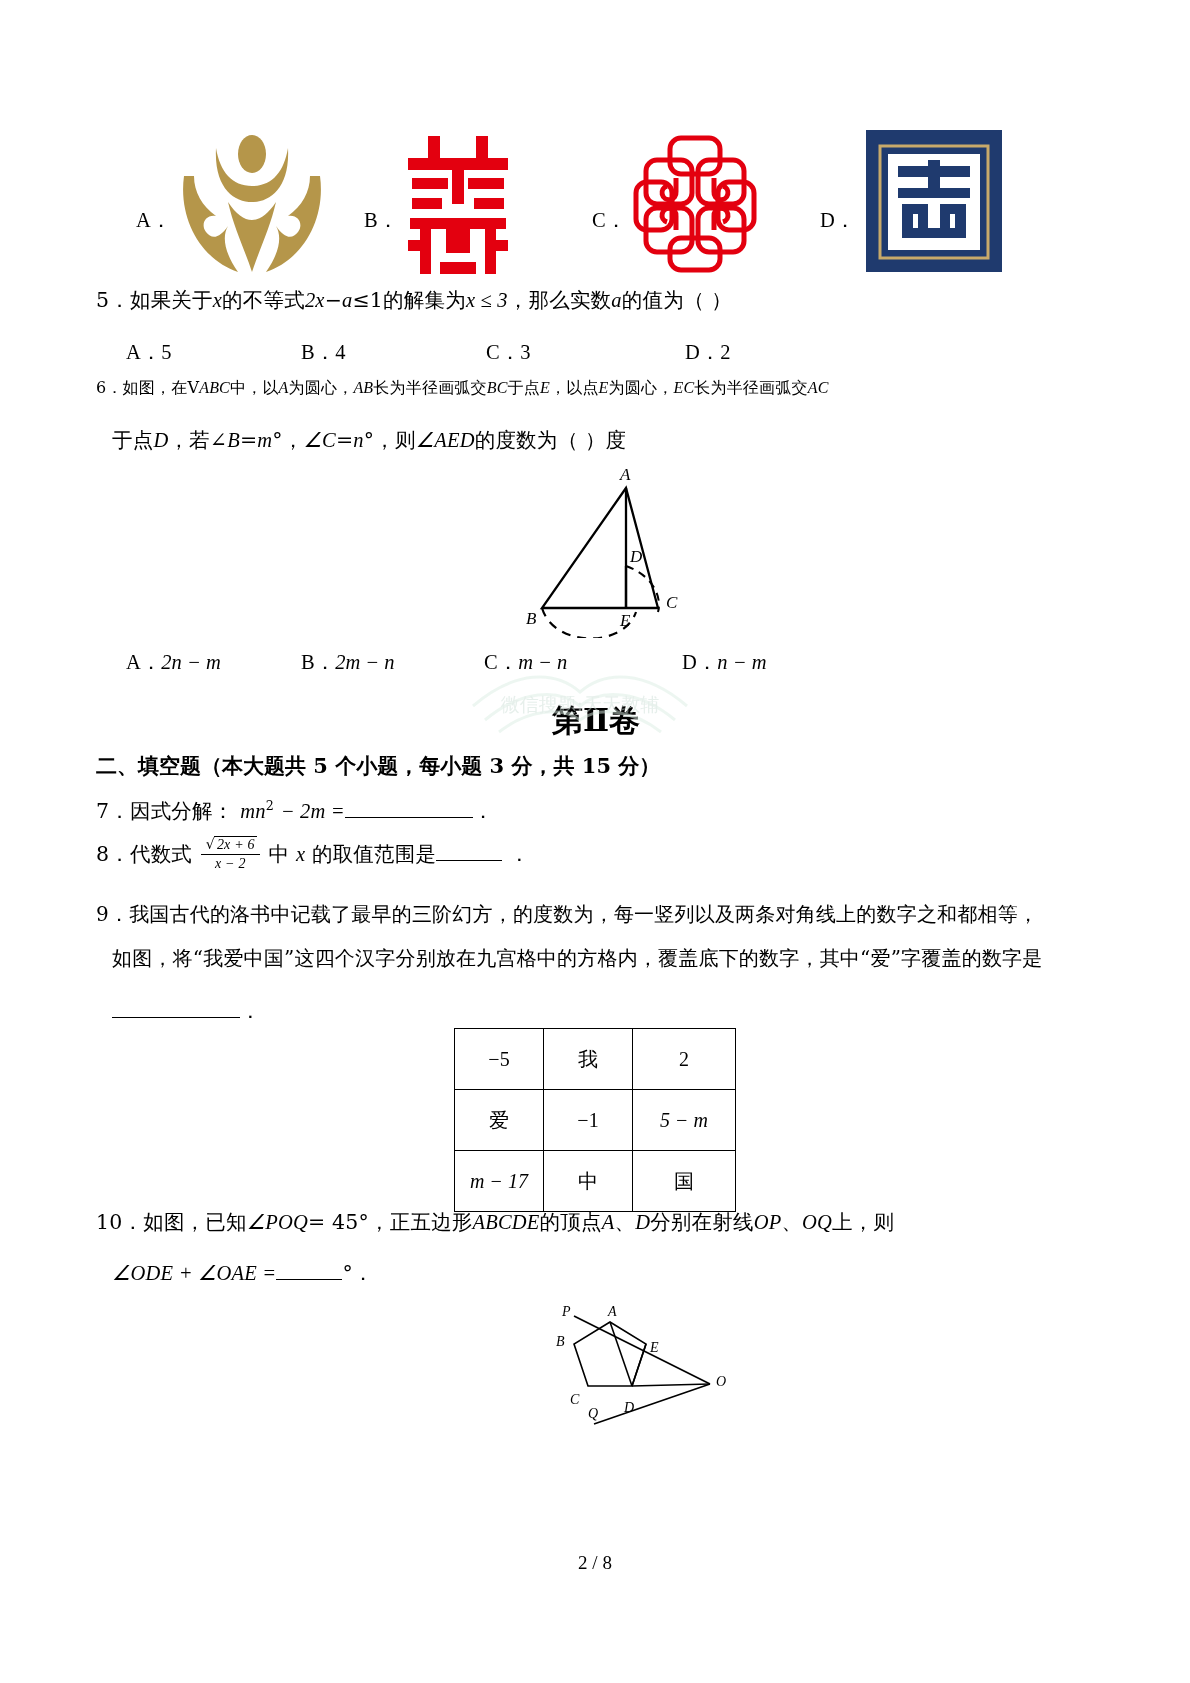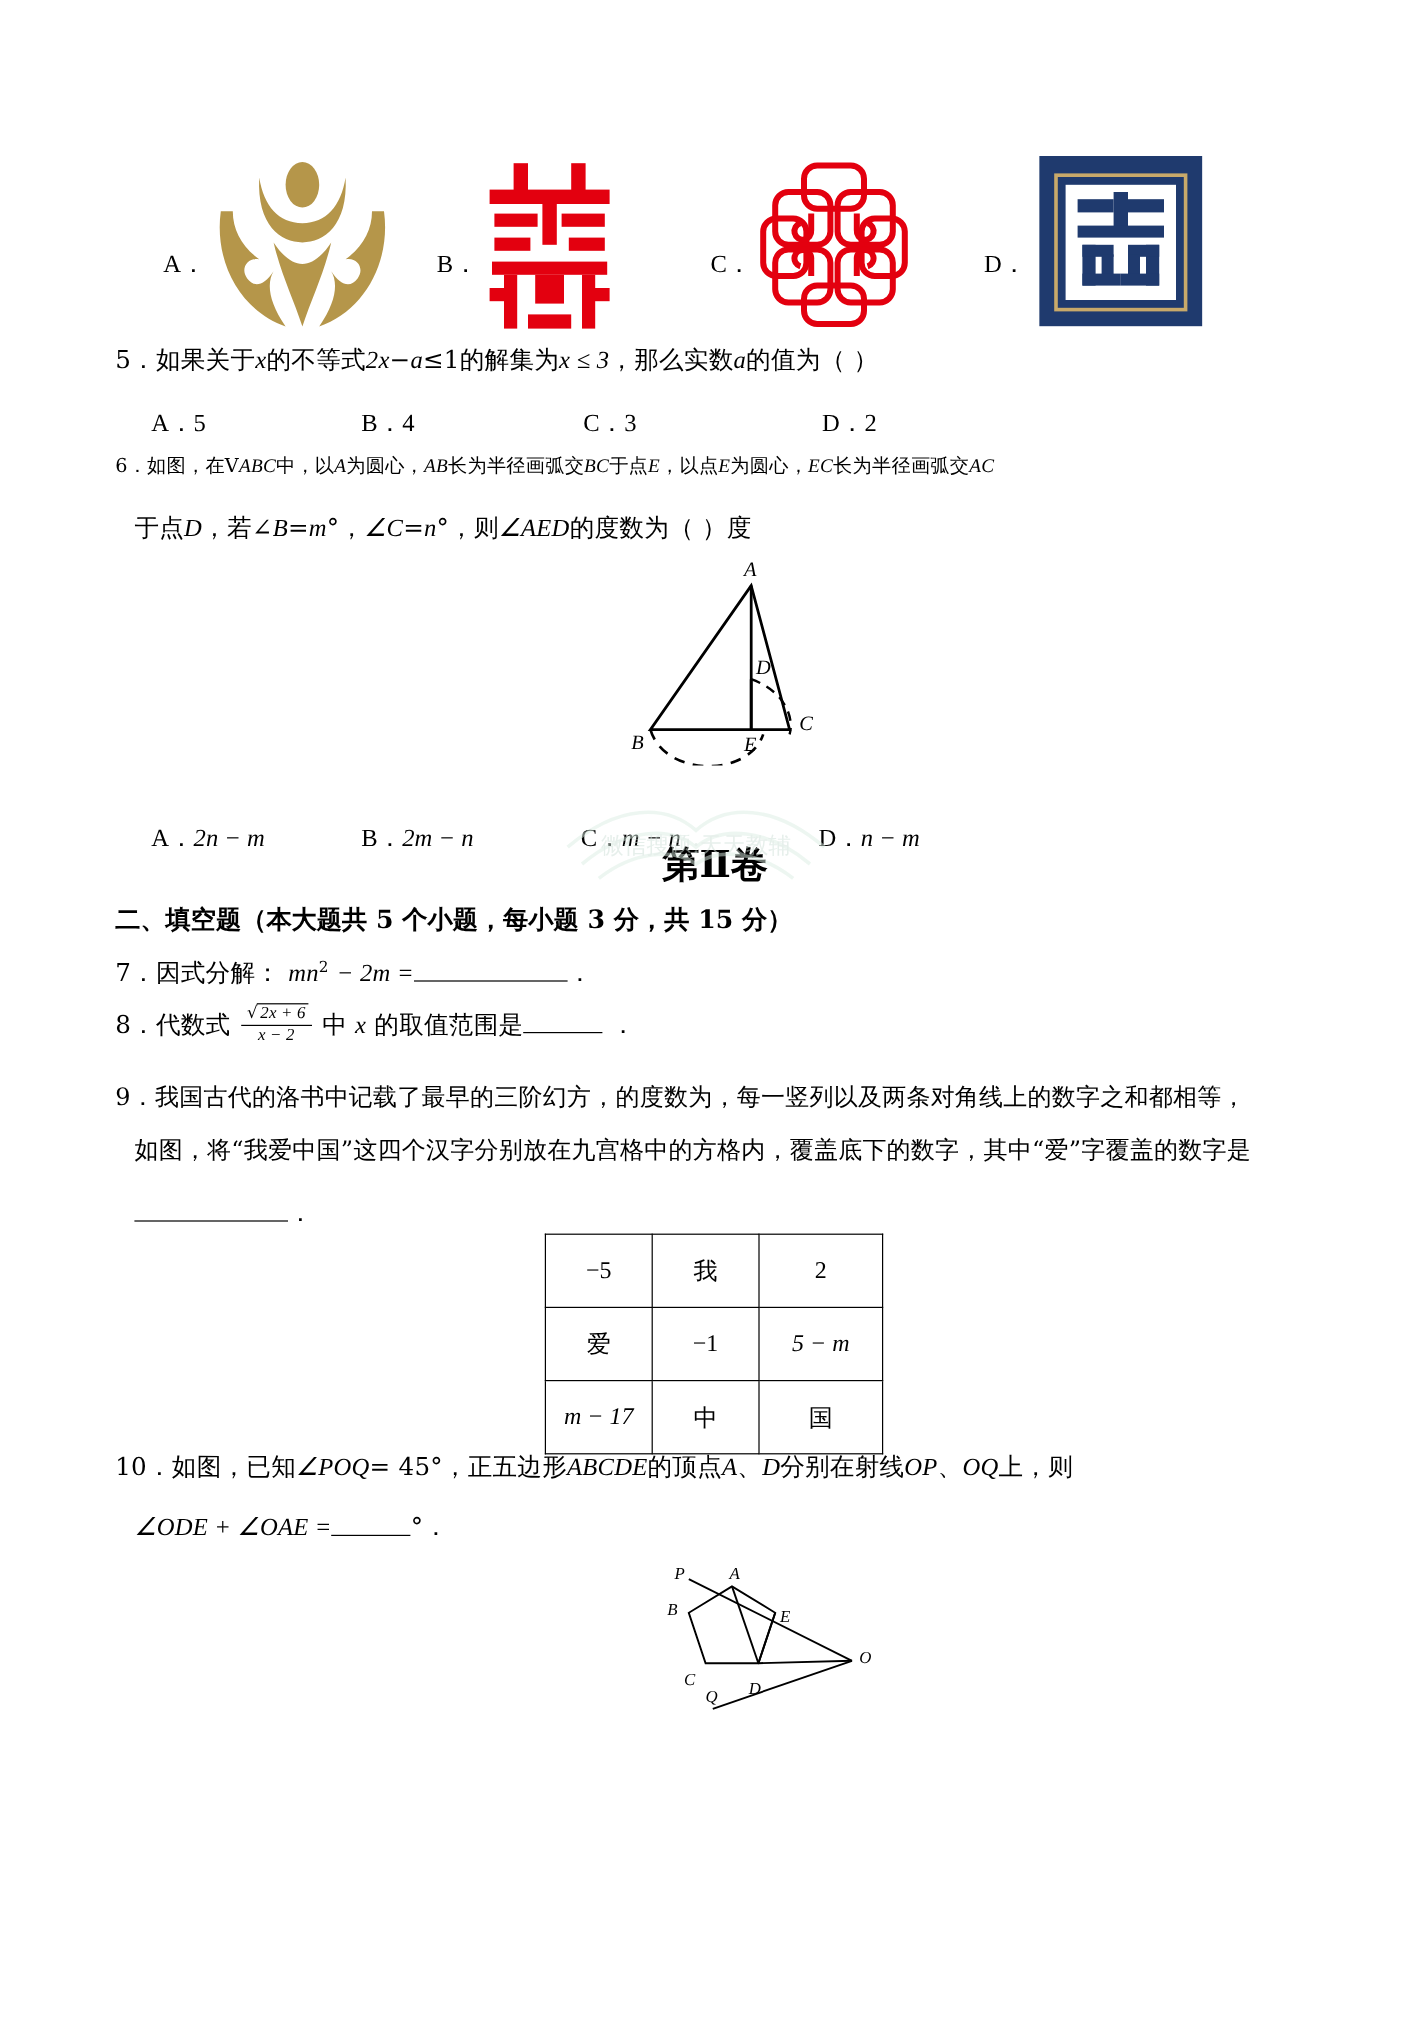--- a/index.html
+++ b/index.html
@@ -325,21 +325,21 @@
         <line x1="212" y1="142" x2="212" y2="100" stroke="#000" stroke-width="2.3"></line>
 
         <text x="206" y="14" font-family="Liberation Serif, serif" font-style="italic" font-size="17">A</text>
         <text x="112" y="158" font-family="Liberation Serif, serif" font-style="italic" font-size="17">B</text>
         <text x="252" y="142" font-family="Liberation Serif, serif" font-style="italic" font-size="17">C</text>
         <text x="216" y="96" font-family="Liberation Serif, serif" font-style="italic" font-size="17">D</text>
         <text x="206" y="160" font-family="Liberation Serif, serif" font-style="italic" font-size="17">E</text>
       </svg>
     </div>
 
-    <div class="opts" style="position:absolute;top:684px;left:0;width:1000px;">
+    <div class="opts" style="position:absolute;top:648px;left:0;width:1000px;">
       <span class="opt" style="left:30px;">
         <span>A．</span><span class="it">2n − m</span>
       </span>
       <span class="opt" style="left:205px;">
         <span>B．</span><span class="it">2m − n</span>
       </span>
       <span class="opt" style="left:388px;">
         <span>C．</span><span class="it">m − n</span>
       </span>
       <span class="opt" style="left:586px;">
@@ -430,14 +430,15 @@
     <svg width="250" height="110" viewBox="0 0 250 110">
       <g fill="none" stroke="#dceee4" stroke-width="3">
         <path d="M18 66 C60 30, 100 30, 125 52 C150 30, 190 30, 232 66"></path>
         <path d="M30 80 C66 50, 104 48, 125 66 C146 48, 184 50, 220 80"></path>
         <path d="M44 92 C72 70, 106 66, 125 80 C144 66, 178 70, 206 92"></path>
       </g>
     </svg>
     <div class="wm-text">微信搜题:天天教辅</div>
   </div>
 
+  <div class="footer">2 / 8</div>
 
 </div>
 
 </body></html>

